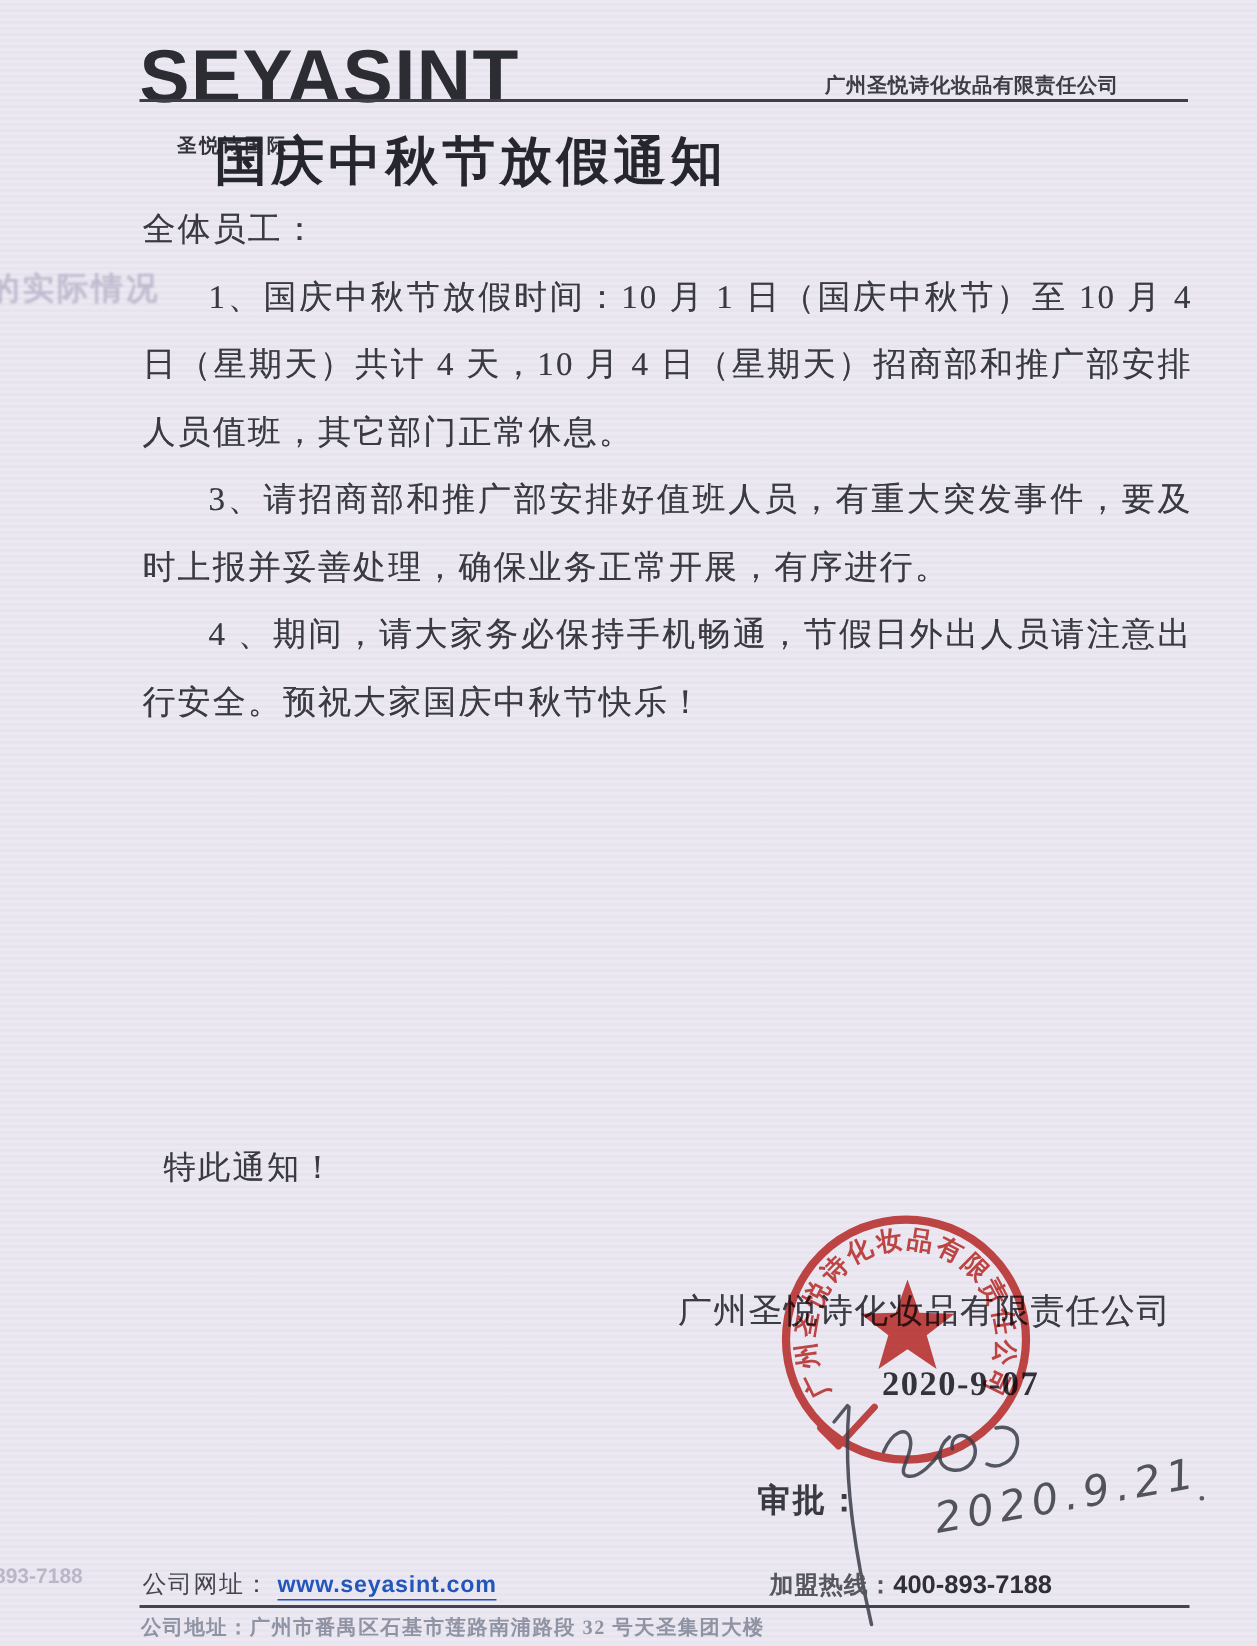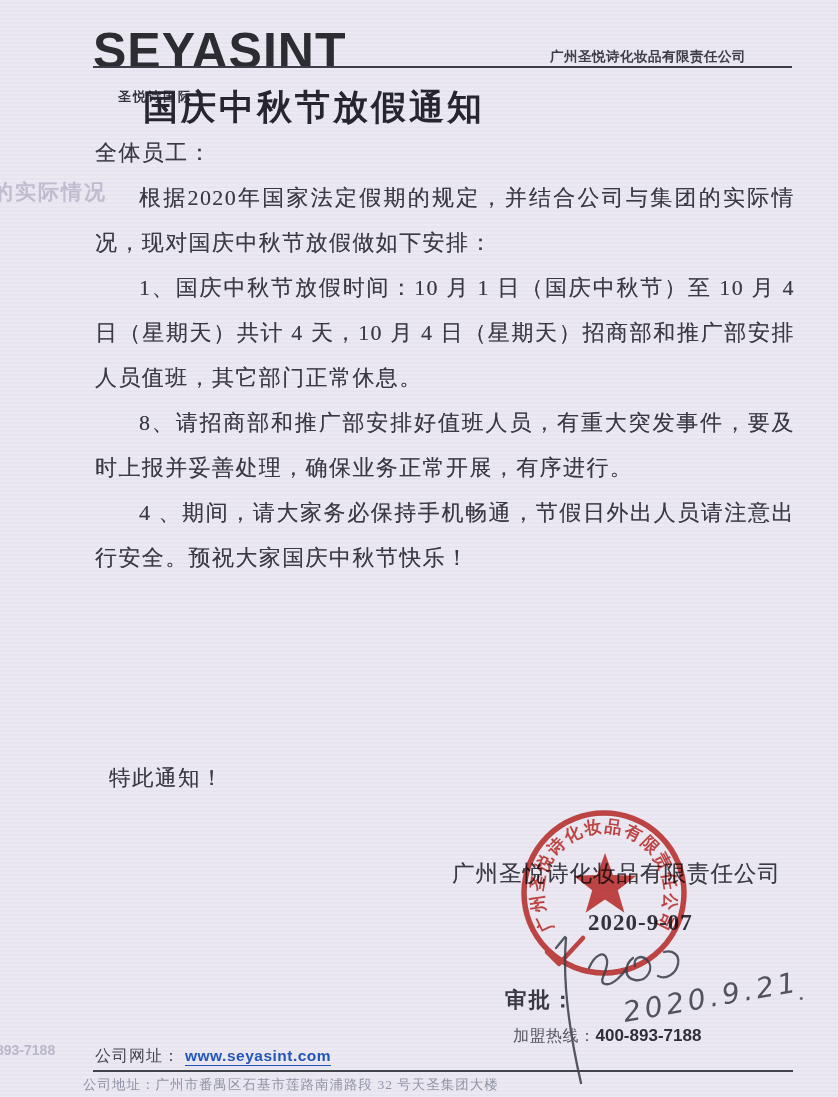--- a/index.html
+++ b/index.html
@@ -77,34 +77,35 @@
   .footer-site{
     position:absolute;left:95px;top:1046px;font-size:16px;color:#45454e;
     letter-spacing:1px;
   }
   .footer-link{
     font-family:"Liberation Sans","DejaVu Sans",sans-serif;
     font-weight:bold;font-size:15.5px;color:#2356bb;letter-spacing:.5px;
     text-decoration:none;border-bottom:1.5px solid #2356bb;padding-bottom:1px;
   }
   .footer-hotline{
-    position:absolute;left:513px;top:1026px;font-size:16px;color:#55565e;
+    position:absolute;left:513px;top:1047px;font-size:16px;color:#55565e;
     letter-spacing:.5px;
+    font-weight:bold;
   }
   .footer-hotline b{
     font-family:"Liberation Sans","DejaVu Sans",sans-serif;
     font-size:17px;color:#2f2f38;letter-spacing:0;
   }
   .footer-rule{
     position:absolute;left:93px;top:1070px;width:700px;height:2px;
     background:#44444c;
   }
   .footer-address{
-    position:absolute;left:83px;top:1076px;font-size:13.5px;
-    color:#9093a3;letter-spacing:1px;
+    position:absolute;left:94px;top:1076px;font-size:13.5px;
+    color:#9093a3;letter-spacing:1px;font-weight:bold;
   }
   
   .bleed1{
     position:absolute;left:-8px;top:178px;font-size:21px;letter-spacing:2px;
     color:rgba(138,128,162,.42);filter:blur(.6px);font-weight:bold;
   }
   .bleed2{
     position:absolute;left:-4px;top:1042px;font-size:14px;
     font-family:"Liberation Sans","DejaVu Sans",sans-serif;font-weight:bold;
     color:rgba(140,135,162,.5);filter:blur(.5px);
@@ -120,23 +121,22 @@
 
   <div class="logo">SEYASINT</div>
   <div class="header-company">广州圣悦诗化妆品有限责任公司</div>
   <div class="header-rule"></div>
   <div class="logo-sub">圣悦诗国际</div>
 
   <div class="doc-title">国庆中秋节放假通知</div>
 
   <div class="body-text">
     <p class="no-indent">全体员工：</p>
-    <p>根据2020年国家法定假期的规定，并结合公司与集团的实际情况，现对国庆中秋节放假做如下安排：</p>
     <p>1、国庆中秋节放假时间：10 月 1 日（国庆中秋节）至 10 月 4 日（星期天）共计 4 天，10 月 4 日（星期天）招商部和推广部安排人员值班，其它部门正常休息。</p>
-    <p>8、请招商部和推广部安排好值班人员，有重大突发事件，要及时上报并妥善处理，确保业务正常开展，有序进行。</p>
+    <p>3、请招商部和推广部安排好值班人员，有重大突发事件，要及时上报并妥善处理，确保业务正常开展，有序进行。</p>
     <p>4 、期间，请大家务必保持手机畅通，节假日外出人员请注意出行安全。预祝大家国庆中秋节快乐！</p>
   </div>
   <div class="closing">特此通知！</div>
 
   <div class="signoff-company">广州圣悦诗化妆品有限责任公司</div>
   <div class="signoff-date">2020-9-07</div>
   <div class="approval">审批：</div>
 
   <svg class="overlay" viewBox="0 0 838 1097" xmlns="http://www.w3.org/2000/svg">
 

